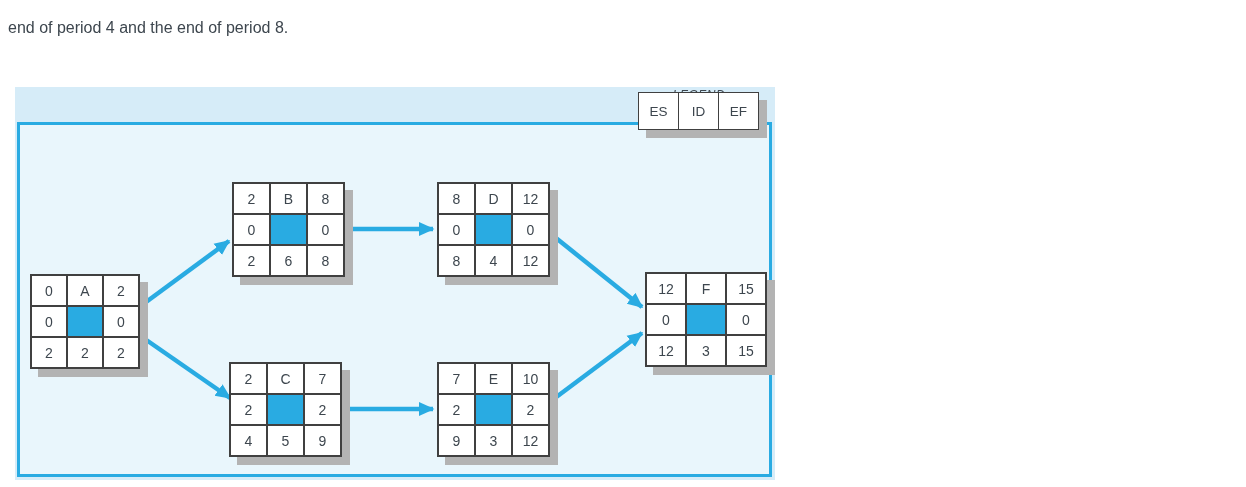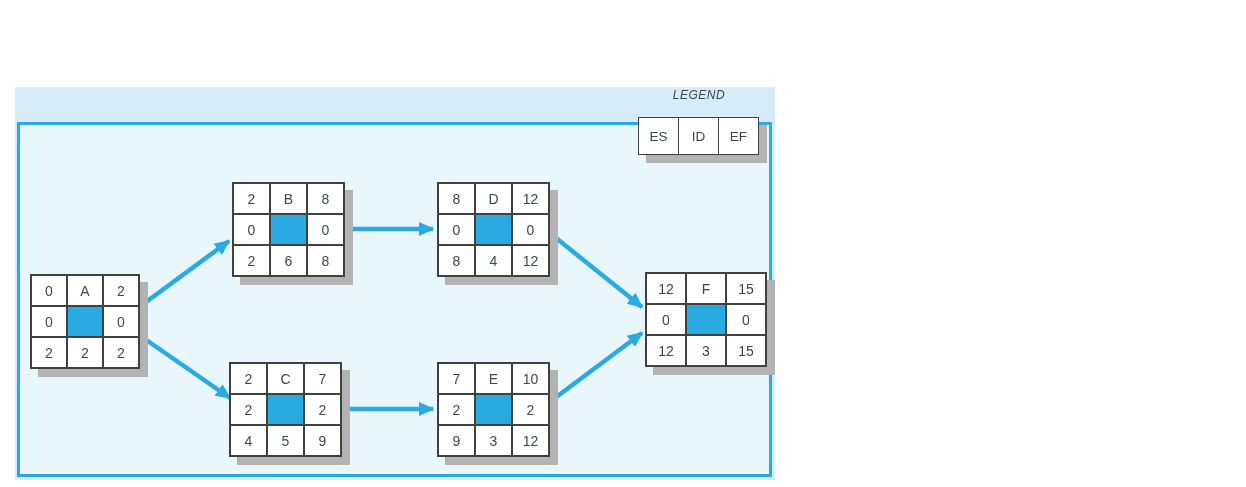--- a/index.html
+++ b/index.html
@@ -50,20 +50,21 @@
   .legend-title{
     position:absolute;left:638px;top:88px;width:122px;
     text-align:center;font-style:italic;font-size:12px;
     color:var(--text-dark,#3d464e);letter-spacing:0.5px;
   }
 </style>
 </head>
 <body>
 
 <div class="problem-statement">
+  <div>end of period 4 and the end of period 8.</div>
 </div>
 
 <div class="network-panel"></div>
 <div class="diagram-frame"></div>
 
 <svg id="arrow-layer" viewBox="0 0 1246 487" xmlns="http://www.w3.org/2000/svg">
   <defs>
     <marker id="arrowhead" markerUnits="userSpaceOnUse" markerWidth="17" markerHeight="16" refX="14" refY="7.5" orient="auto">
       <path d="M0,0.5 L15.5,7.5 L0,14.5 Z"></path>
     </marker>
@@ -186,21 +187,21 @@
           <td class="center-blue" style="width: 38px; height: 29px;"></td>
           <td style="width: 38px; height: 29px;">0</td>
         </tr>
         <tr>
           <td style="width: 38px; height: 29px;">12</td>
           <td style="width: 38px; height: 29px;">3</td>
           <td style="width: 38px; height: 29px;">15</td>
         </tr>
       </tbody>
     </table>
-    <table class="grid-table legend-table" style="left: 638px; top: 117px;">
+    <table class="grid-table legend-table" style="left: 638px; top: 92px;">
       <tbody>
         <tr>
           <td style="width: 39px; height: 36px;">ES</td>
           <td style="width: 39px; height: 36px;">ID</td>
           <td style="width: 39px; height: 36px; border-radius: 18px;">EF</td>
         </tr>
       </tbody>
     </table>
   </div>
 

